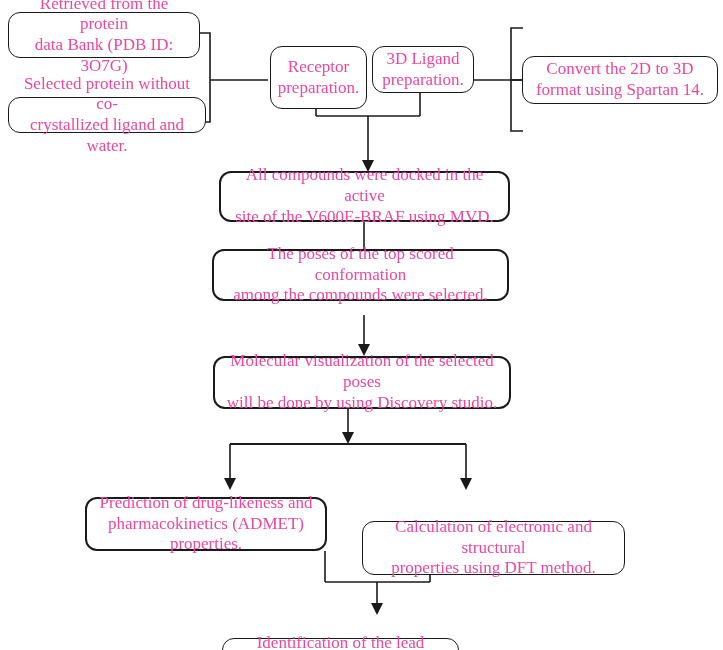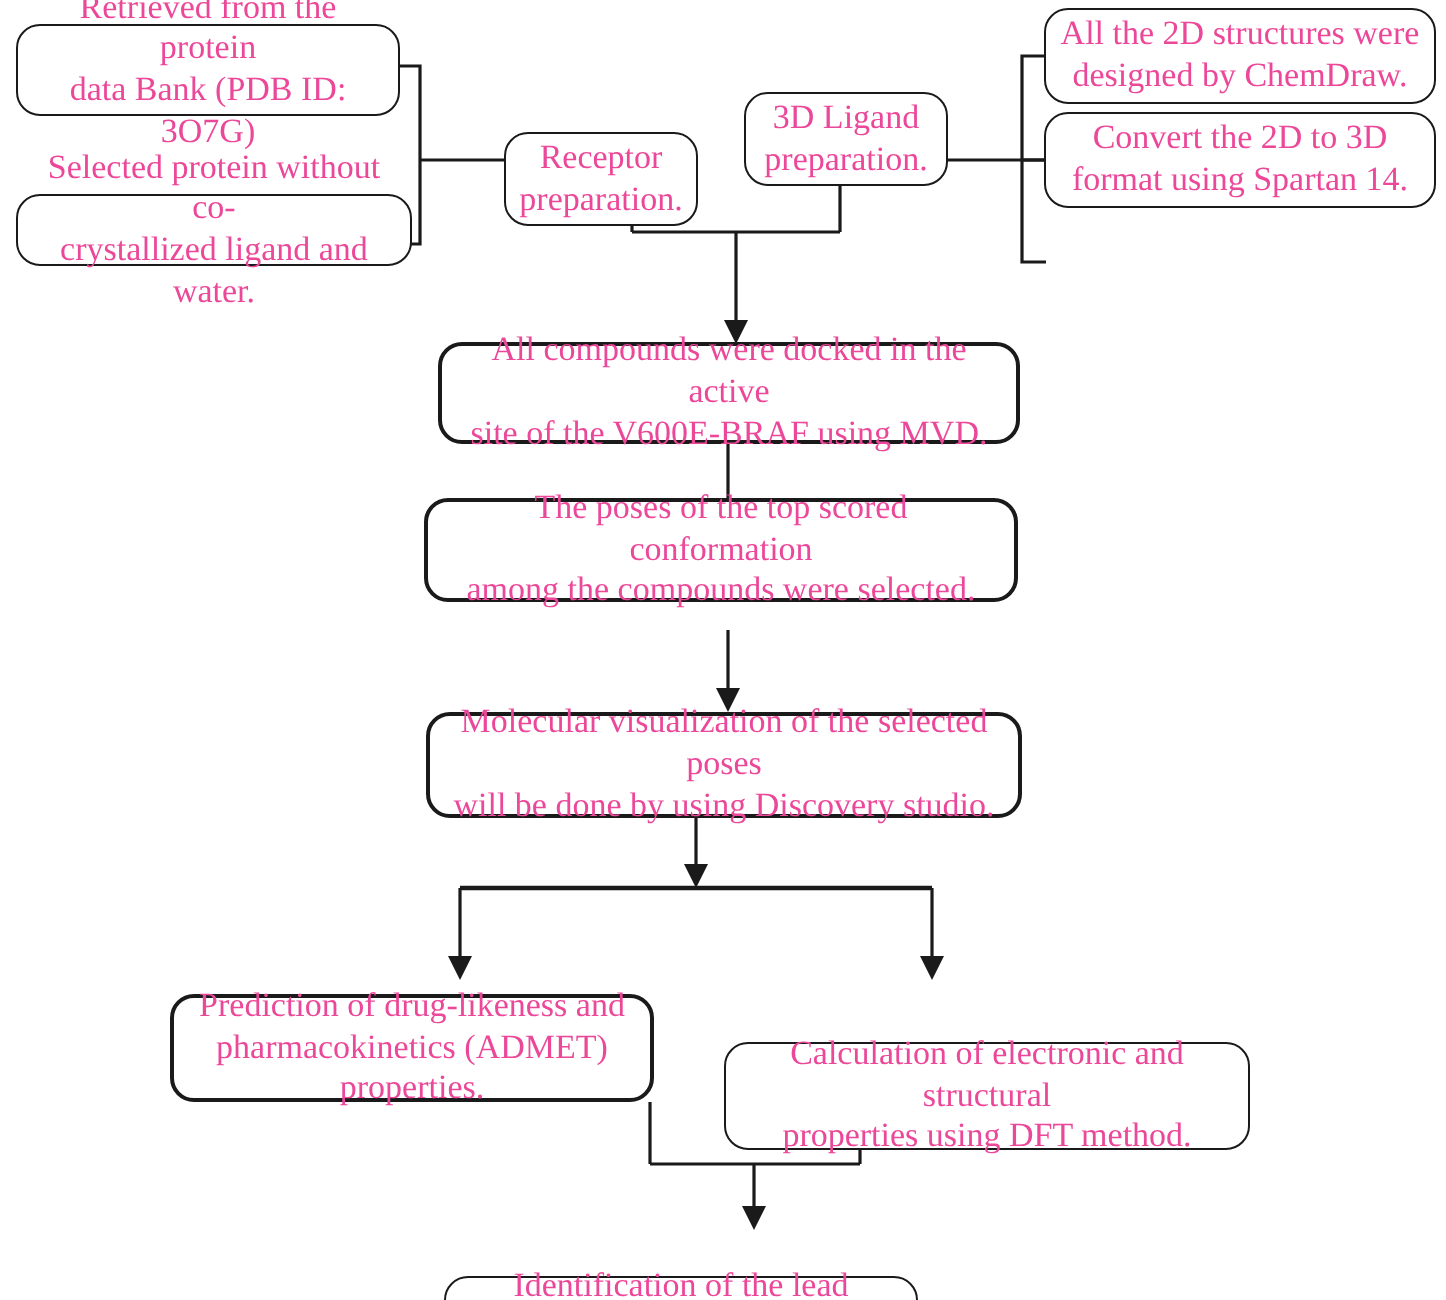--- a/index.html
+++ b/index.html
@@ -114,34 +114,30 @@
   <div class="node" style="left:8px; top:12px; width:192px; height:46px;">
     <span class="node-label">Retrieved from the protein
 data Bank (PDB ID: 3O7G)</span>
   </div>
 
   <div class="node" style="left:8px; top:97px; width:198px; height:36px;">
     <span class="node-label">Selected protein without co-
 crystallized ligand and water.</span>
   </div>
 
-  <div class="node" style="left:252px; top:46px; width:97px; height:47px;margin-top:20px;">
+  <div class="node" style="left:270px; top:46px; width:97px; height:63px;">
     <span class="node-label">Receptor
 preparation.</span>
   </div>
 
   <div class="node" style="left:372px; top:46px; width:102px; height:47px;">
     <span class="node-label">3D Ligand
 preparation.</span>
   </div>
 
-  <div class="node" style="left:522px; top:4px; width:196px; height:48px;">
-    <span class="node-label">All the 2D structures were
-designed by ChemDraw.</span>
-  </div>
 
   <div class="node" style="left:522px; top:56px; width:196px; height:48px;">
     <span class="node-label">Convert the 2D to 3D
 format using Spartan 14.</span>
   </div>
 
 
   <div class="node bold-border" style="left:219px; top:171px; width:291px; height:51px;">
     <span class="node-label">All compounds were docked in the active
 site of the V600E-BRAF using MVD.</span>

